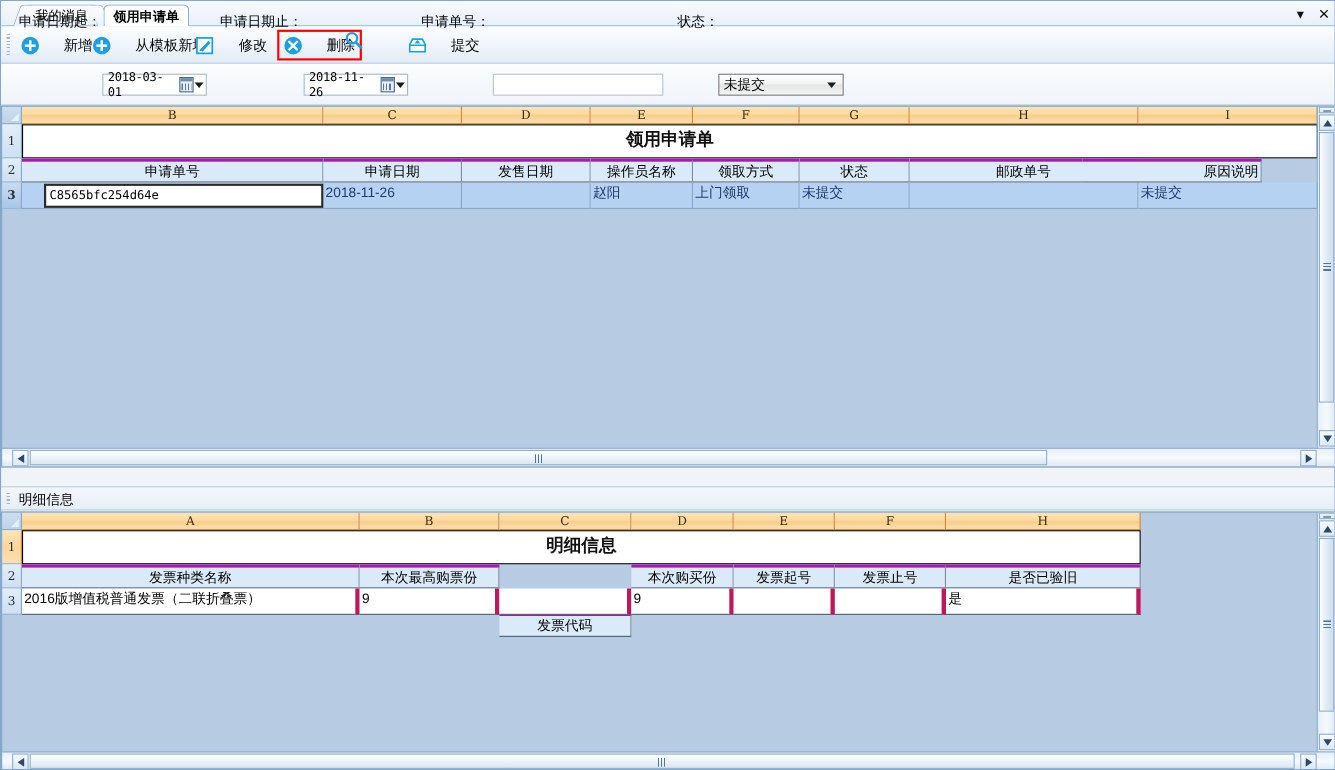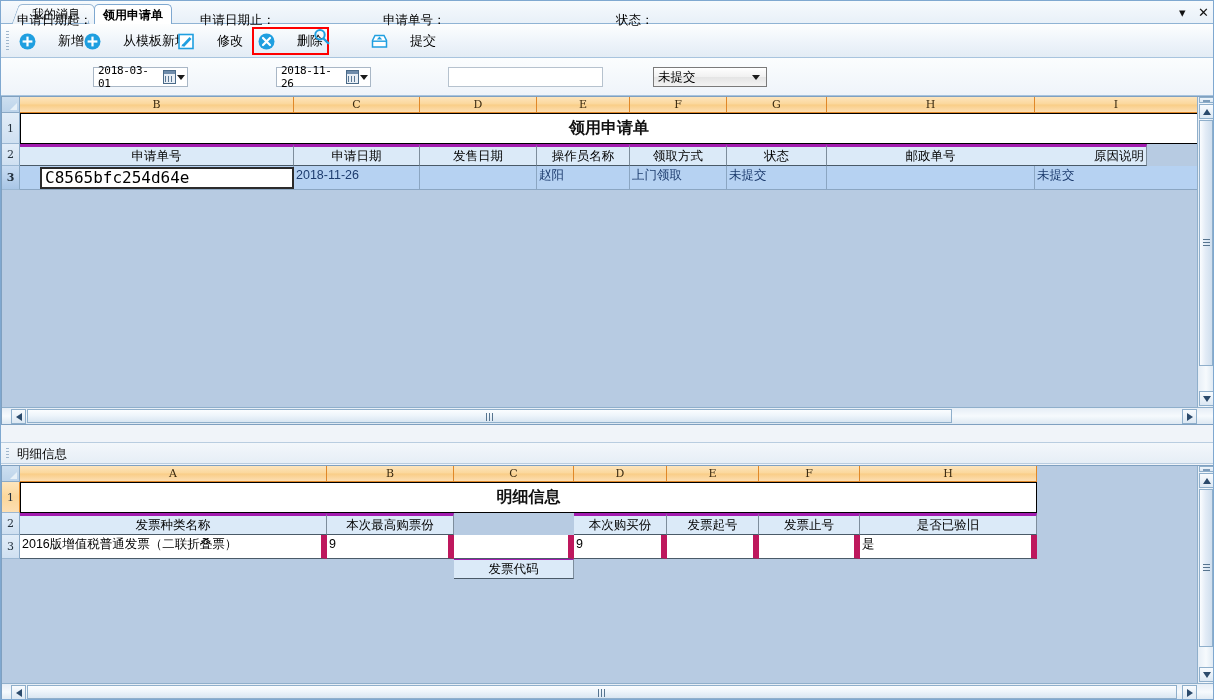--- a/index.html
+++ b/index.html
@@ -230,30 +230,30 @@
     background: #b6d2f2;
     border-right: 1px solid #8ba6c2;
     border-bottom: 1px solid #8ba6c2;
     line-height: 19px;
     padding-left: 2px;
     color: #1d3c6e;
   }
   .data-cell.white {
     background: #ffffff;
     color: #000;
-    border-right: 6px solid #be185d;
+    border-right: 4px solid #be185d;
     border-bottom: 1px solid #4a5a68;
   }
   .active-cell {
     background: #ffffff;
     border: 2px solid #2b2b2b;
     line-height: 17px;
     padding-left: 3px;
     font-family: "DejaVu Sans Mono","Liberation Mono",monospace;
-    font-size: 16px;
+    font-size: 11px;
     color: #000;
     z-index: 3;
   }
 
   
   .vsb {
     position: absolute; width: 17px;
     background: linear-gradient(to right,#e6eef6 0%,#f6fafd 50%,#dde8f2 100%);
     border-left: 1px solid #8fafcb;
     box-sizing: border-box;

